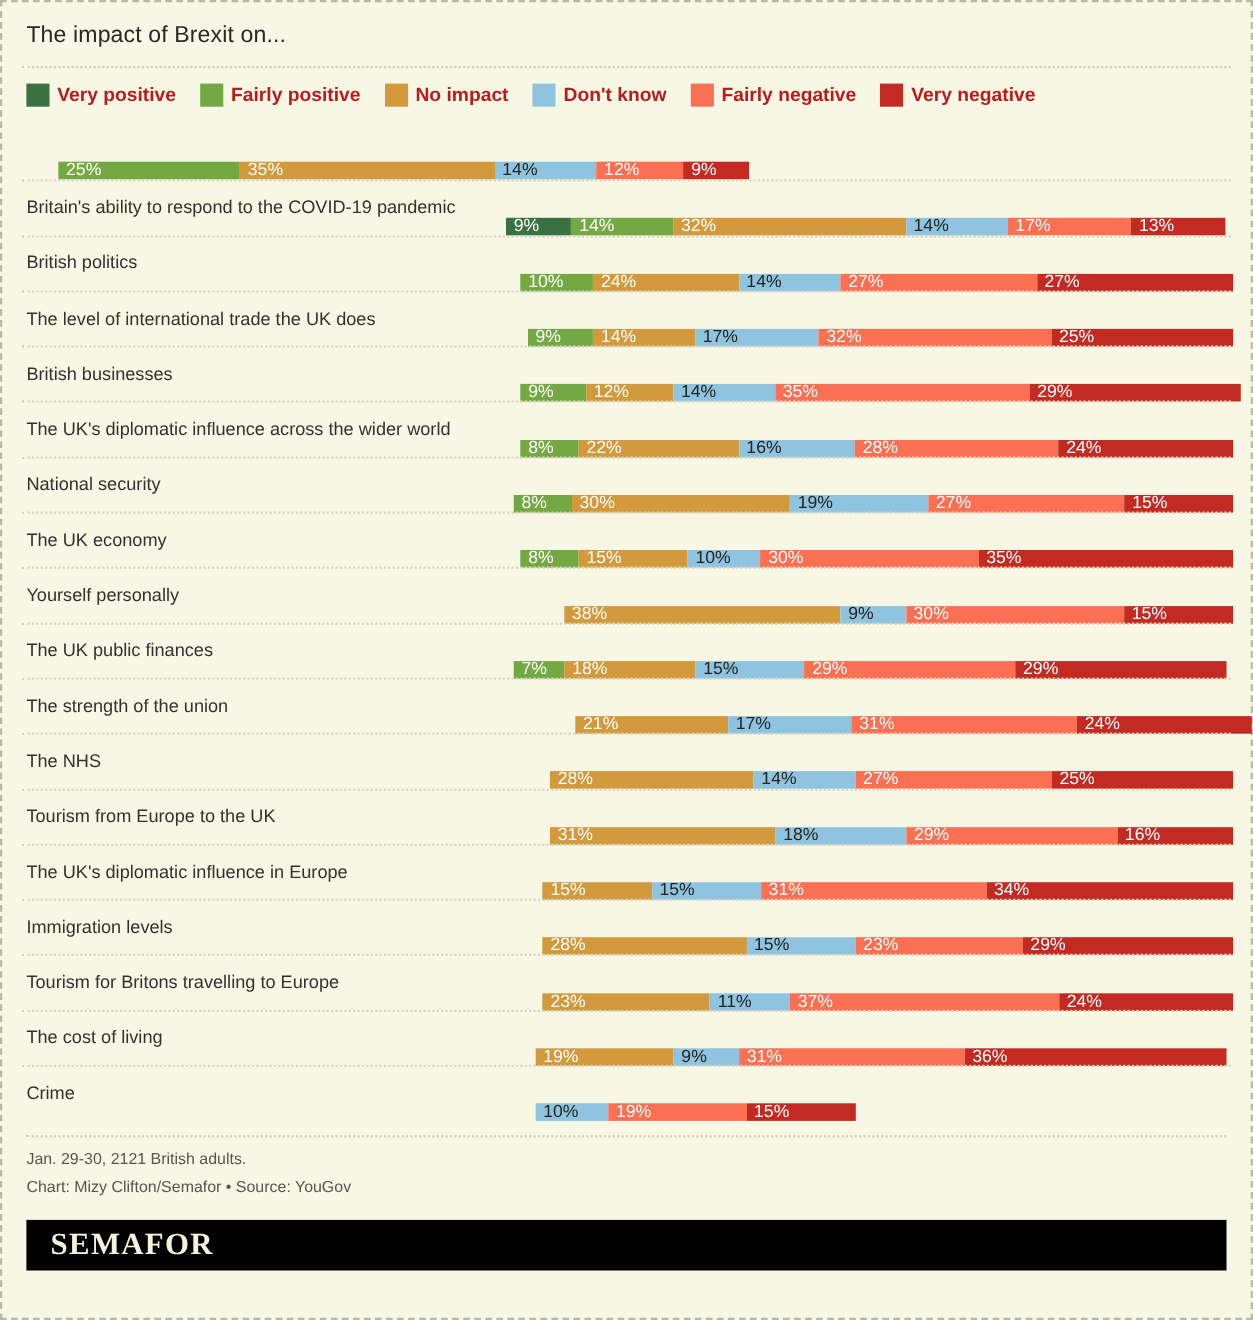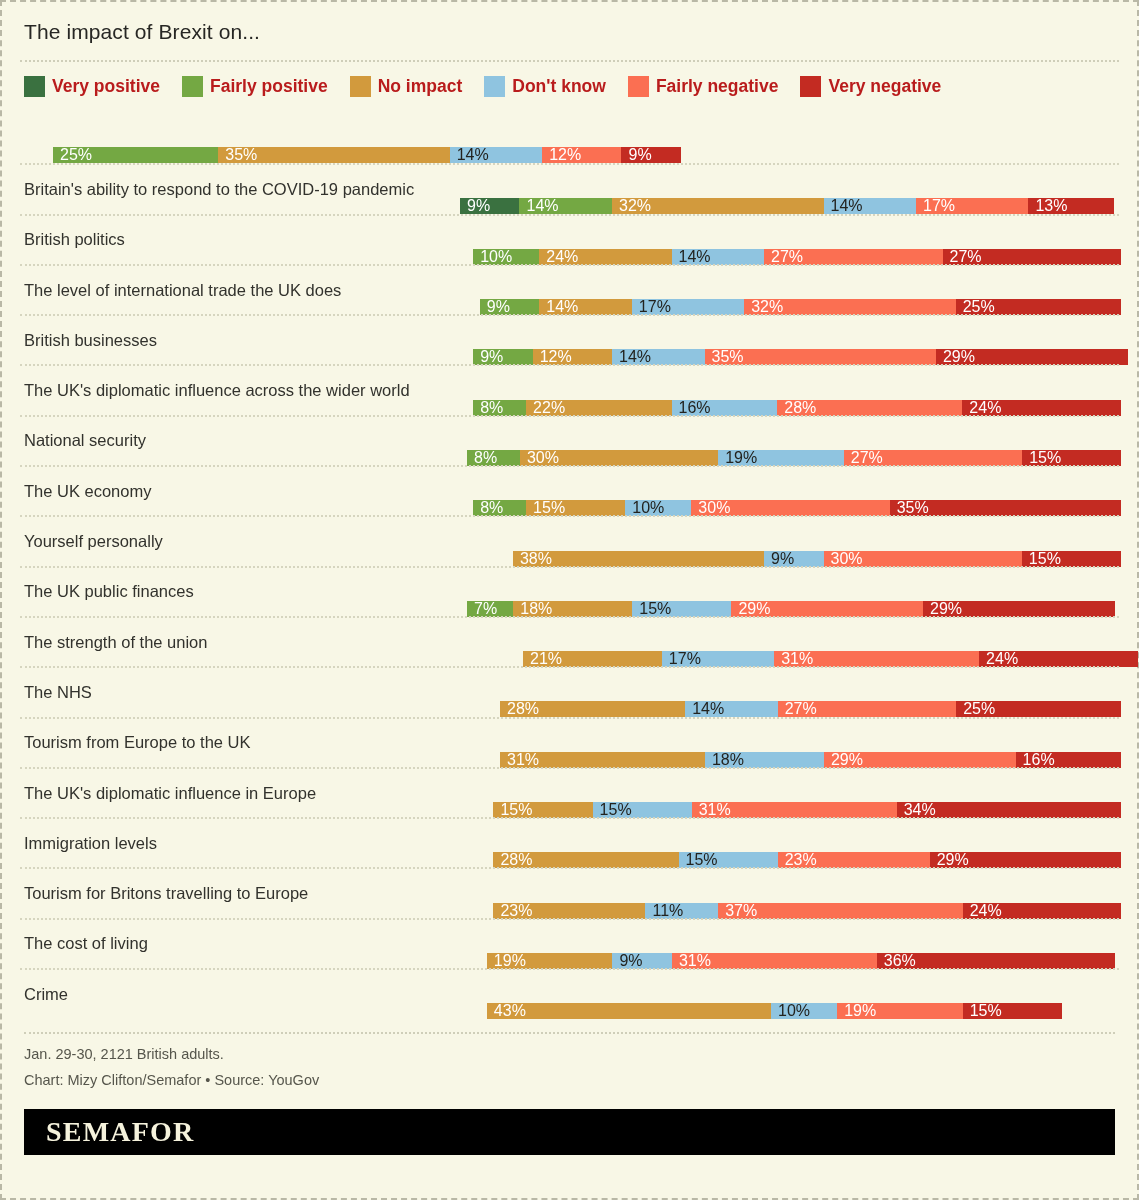--- a/index.html
+++ b/index.html
@@ -470,23 +470,20 @@
           <div class="seg" style="background: rgb(195, 43, 34); width: 237.96px; flex: 0 0 237.96px;">
             <span>36%</span>
           </div>
         </div>
       </div>
       <div class="row">
         <div class="row-label">Crime</div>
         <div class="bar">
           <div class="seg" style="background: rgb(58, 113, 64); width: 6.61px; flex: 0 0 6.61px;"></div>
           <div class="seg" style="background: rgb(116, 168, 67); width: 19.83px; flex: 0 0 19.83px;"></div>
-          <div class="seg" style="background: rgb(210, 154, 61); width: 284.23px; flex: 0 0 284.23px;">
-            <span>43%</span>
-          </div>
           <div class="seg dark-text" style="background: rgb(143, 196, 224); width: 66.1px; flex: 0 0 66.1px;">
             <span>10%</span>
           </div>
           <div class="seg" style="background: rgb(251, 111, 82); width: 125.59px; flex: 0 0 125.59px;">
             <span>19%</span>
           </div>
           <div class="seg" style="background: rgb(195, 43, 34); width: 99.15px; flex: 0 0 99.15px;">
             <span>15%</span>
           </div>
         </div>

